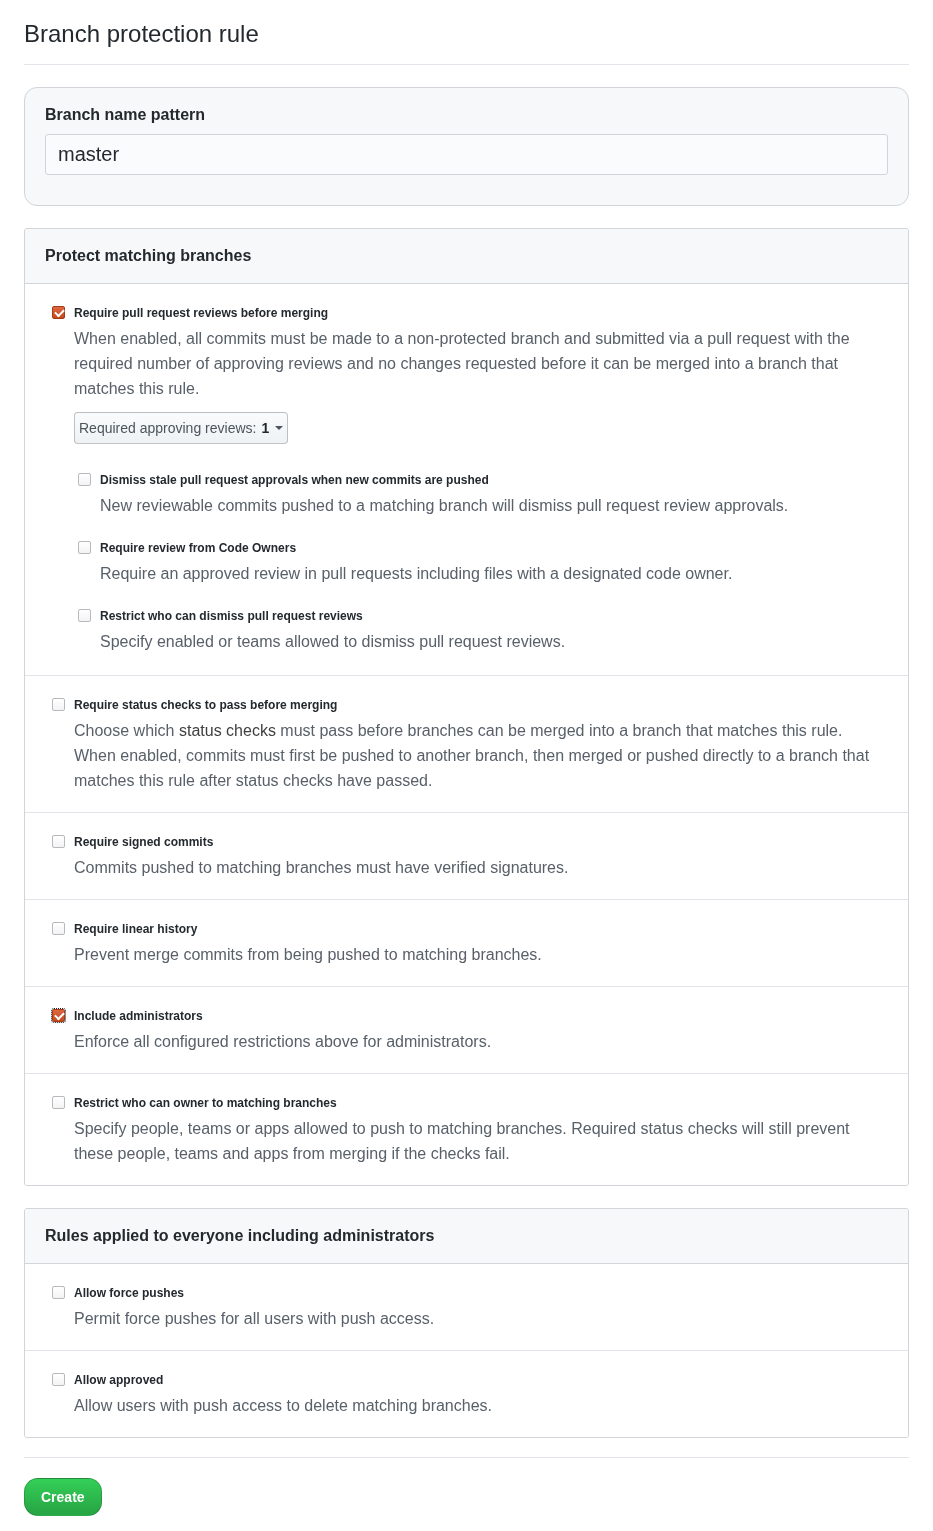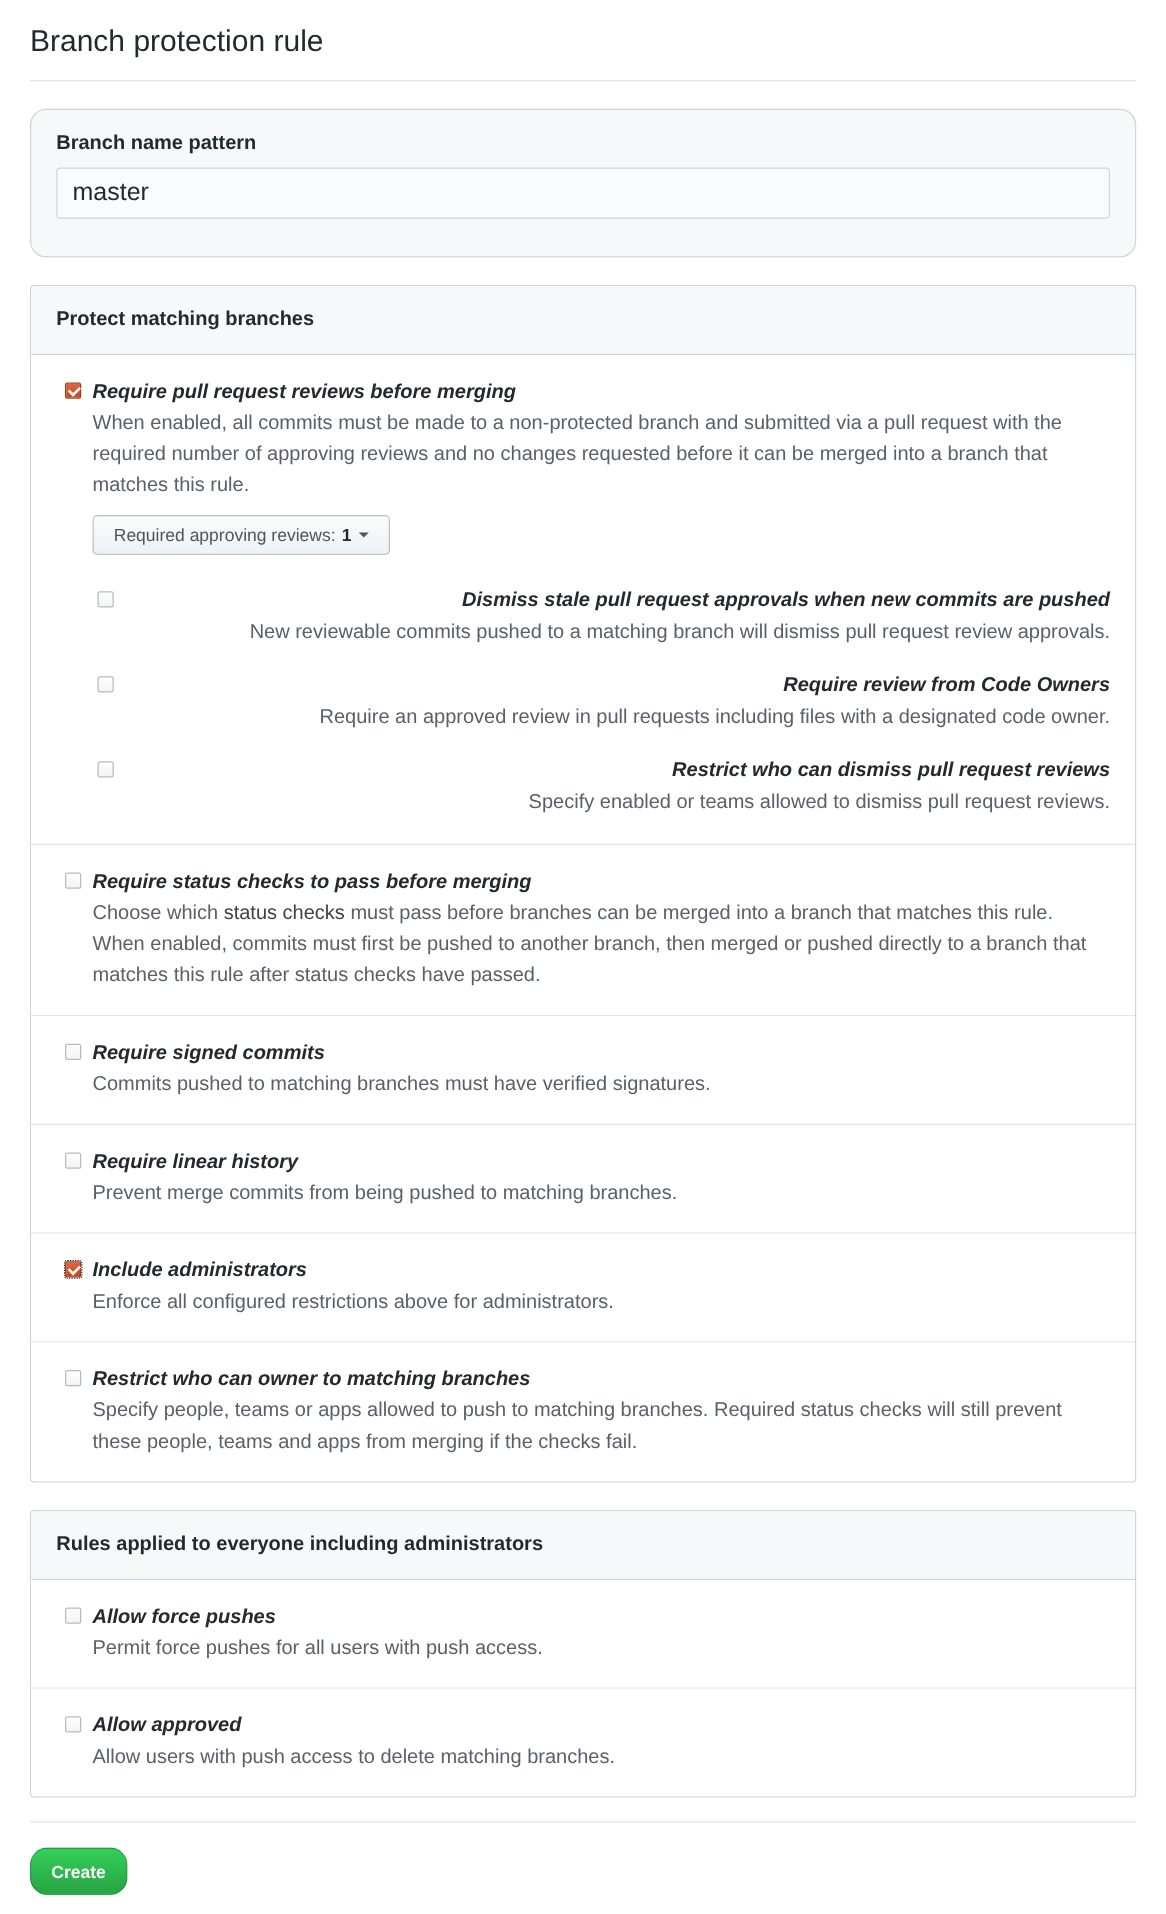--- a/index.html
+++ b/index.html
@@ -81,49 +81,49 @@
     top: 2px;
     width: 7px;
     height: 4px;
     border-left: 2px solid #ffffff;
     border-bottom: 2px solid #ffffff;
     transform: rotate(-45deg);
   }
   .checkbox.focused { outline: 1px dotted #1b1f23; }
 
   .item-body { flex: 1; margin-left: 9px; }
-  .item-title { font-weight: bold; font-size: 16px; line-height: 25px; cursor: pointer; font-style: italic; }
+  .item-title { font-weight: bold; font-size: 12px; line-height: 25px; cursor: pointer; }
   .item-desc { color: #586069; font-size: 16px; line-height: 25px; }
   .item-desc a { color: #404040; text-decoration: none; cursor: pointer; }
 
   .reviews-btn {
     display: inline-flex;
     align-items: center;
     margin-top: 11px;
-    padding: 5px 16px;
+    padding: 5px 4px;
     font-family: inherit;
     font-size: 14px;
     line-height: 20px;
     color: #4c555e;
     background: linear-gradient(-180deg, #fafbfc, #eff3f6 90%);
     border: 1px solid rgba(27,31,35,0.25);
     border-radius: 4px;
     cursor: pointer;
   }
   .reviews-btn .count { font-weight: bold; color: #24292e; margin-left: 5px; }
   .caret {
     display: inline-block;
     width: 0; height: 0;
     margin-left: 6px;
     border-top: 4px solid #4c555e;
     border-left: 4px solid transparent;
     border-right: 4px solid transparent;
   }
 
-  .sub-options { margin-top: 24px; margin-left: 4px; text-align: right; }
+  .sub-options { margin-top: 24px; margin-left: 4px; }
   .sub-option { display: flex; margin-bottom: 18px; }
   .sub-option:last-child { margin-bottom: 2px; }
 
   .bottom-divider {
     border: none;
     border-top: 1px solid #e1e4e8;
     margin: 19px 0 0;
   }
   .create-btn {
     display: inline-block;

